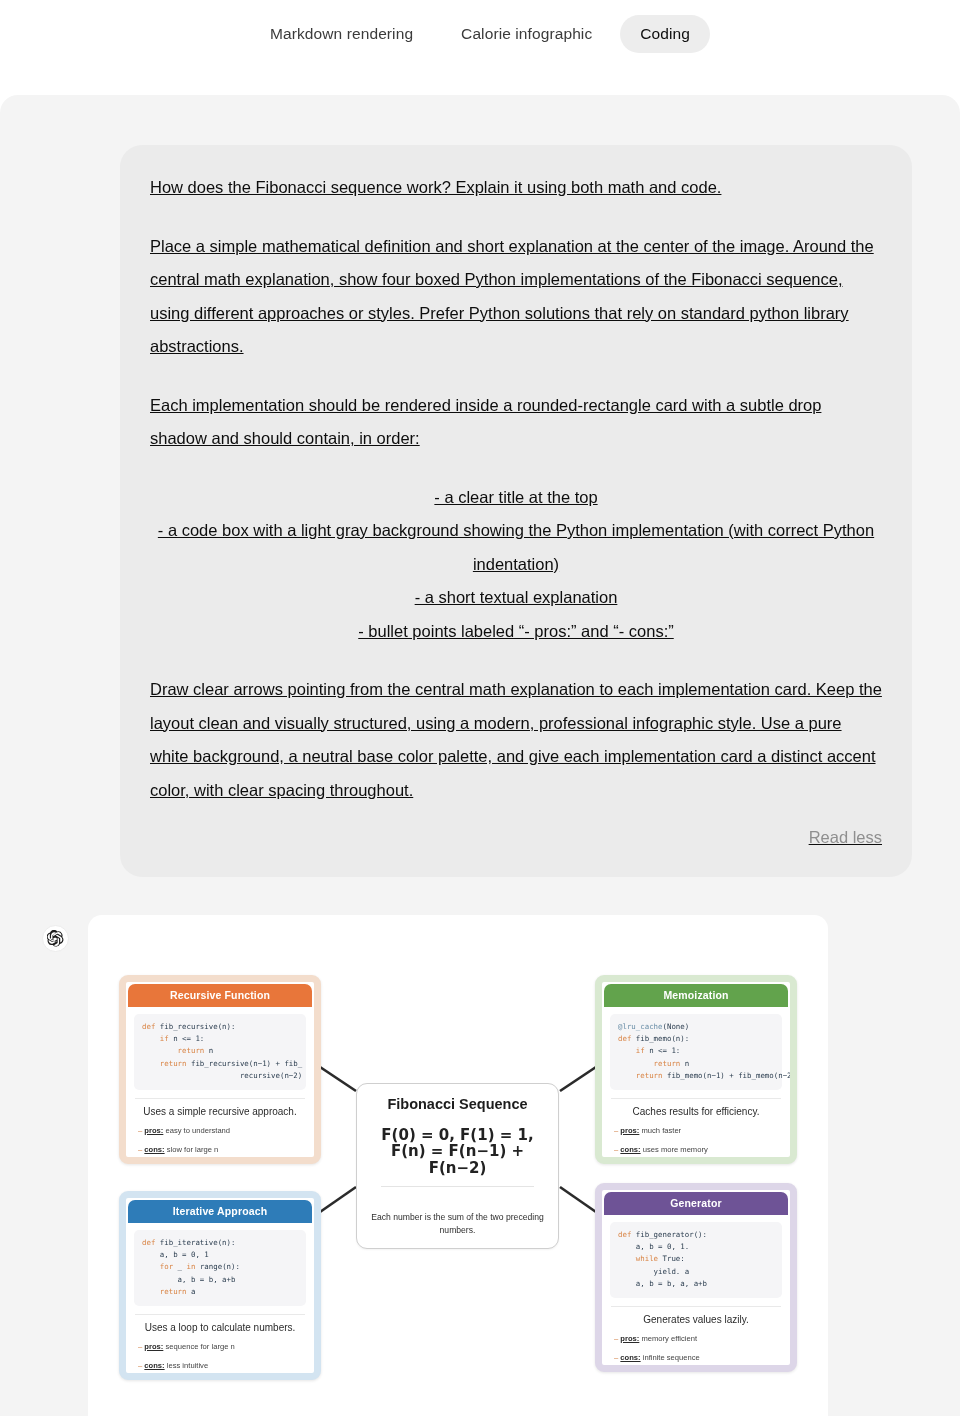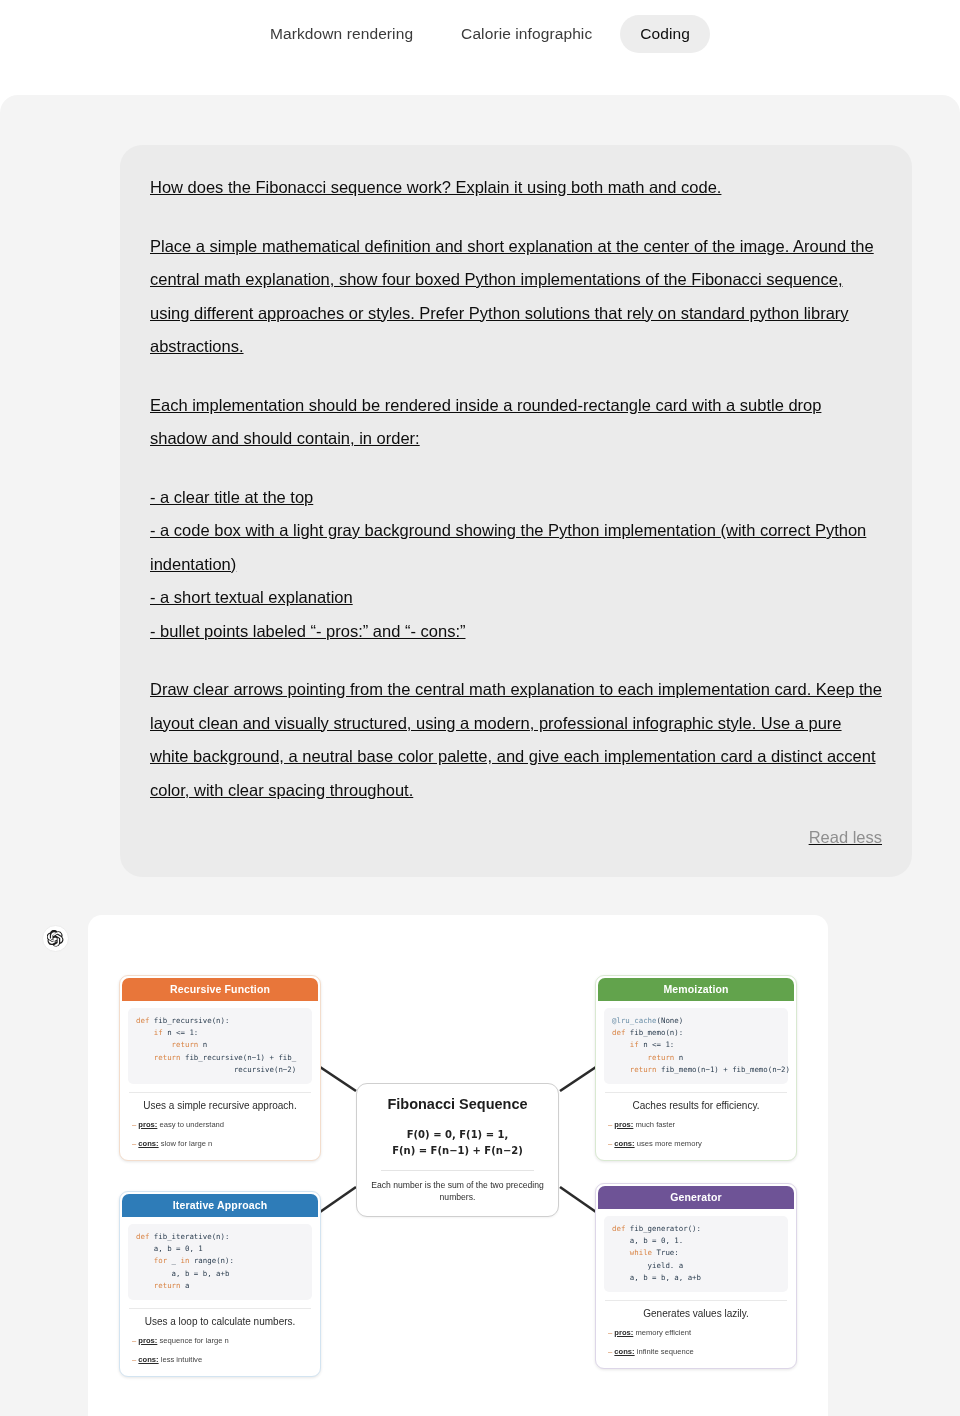--- a/index.html
+++ b/index.html
@@ -56,21 +56,21 @@
     border-radius: 22px;
     padding: 26px 30px 22px 30px;
     width: 792px;
     font-size: 16.5px;
     line-height: 33.5px;
     color: #0d0d0d;
   }
   .bubble p { margin: 0 0 25px 0; }
   .bubble p:last-of-type { margin-bottom: 0; }
   .bubble .bullets { margin: 0 0 25px 0; }
-  .bubble .bullets div { white-space: normal; }
+  .bubble .bullets div { white-space: normal; text-align: center; }
   .readless {
     text-align: right;
     color: #8f8f8f;
     font-size: 16.5px;
     margin-top: 14px;
   }
 
   
   .assistant {
     display: flex;
@@ -102,24 +102,23 @@
     inset: 0;
   }
   .arrows { position:absolute; inset:0; }
 
   
   .card {
     position: absolute;
     width: 202px;
     background: #ffffff;
     border-radius: 9px;
-    border: 1px solid #fca5a5;
+    border: 7px solid #fca5a5;
     box-shadow: 0 1px 3px rgba(0,0,0,.10);
     overflow: hidden;
-    padding-bottom: 9px;
   }
   .card .hdr {
     text-align: center;
     color: #ffffff;
     font-size: 10.5px;
     font-weight: bold;
     padding: 5.5px 4px;
     letter-spacing: .15px;
     border-radius: 7px 7px 0 0;
     margin: 2px 2px 0 2px;
@@ -174,32 +173,32 @@
     text-align: center;
     box-shadow: 0 1px 2px rgba(0,0,0,.05);
   }
   .center .title {
     font-size: 14.5px;
     font-weight: bold;
     color: #1d1d1d;
     margin-bottom: 15px;
   }
   .center .eq {
-    font-size: 10px;
+    font-size: 15px;
     font-weight: bold;
     color: #222;
     line-height: 16.5px;
     font-family: "DejaVu Sans", sans-serif;
   }
   .center .crule { height:1px; background:#e4e4e4; margin: 10px 14px 0 14px; }
   .center .sub {
     font-size: 8.6px;
     color: #2e2e2e;
     line-height: 12.6px;
-    margin-top: 8px;
+    margin-top: 24px;
   }
 </style>
 </head>
 <body>
 
 <div class="tabbar">
   <div class="tab">Markdown rendering</div>
   <div class="tab">Calorie infographic</div>
   <div class="tab active">Coding</div>
 </div>

